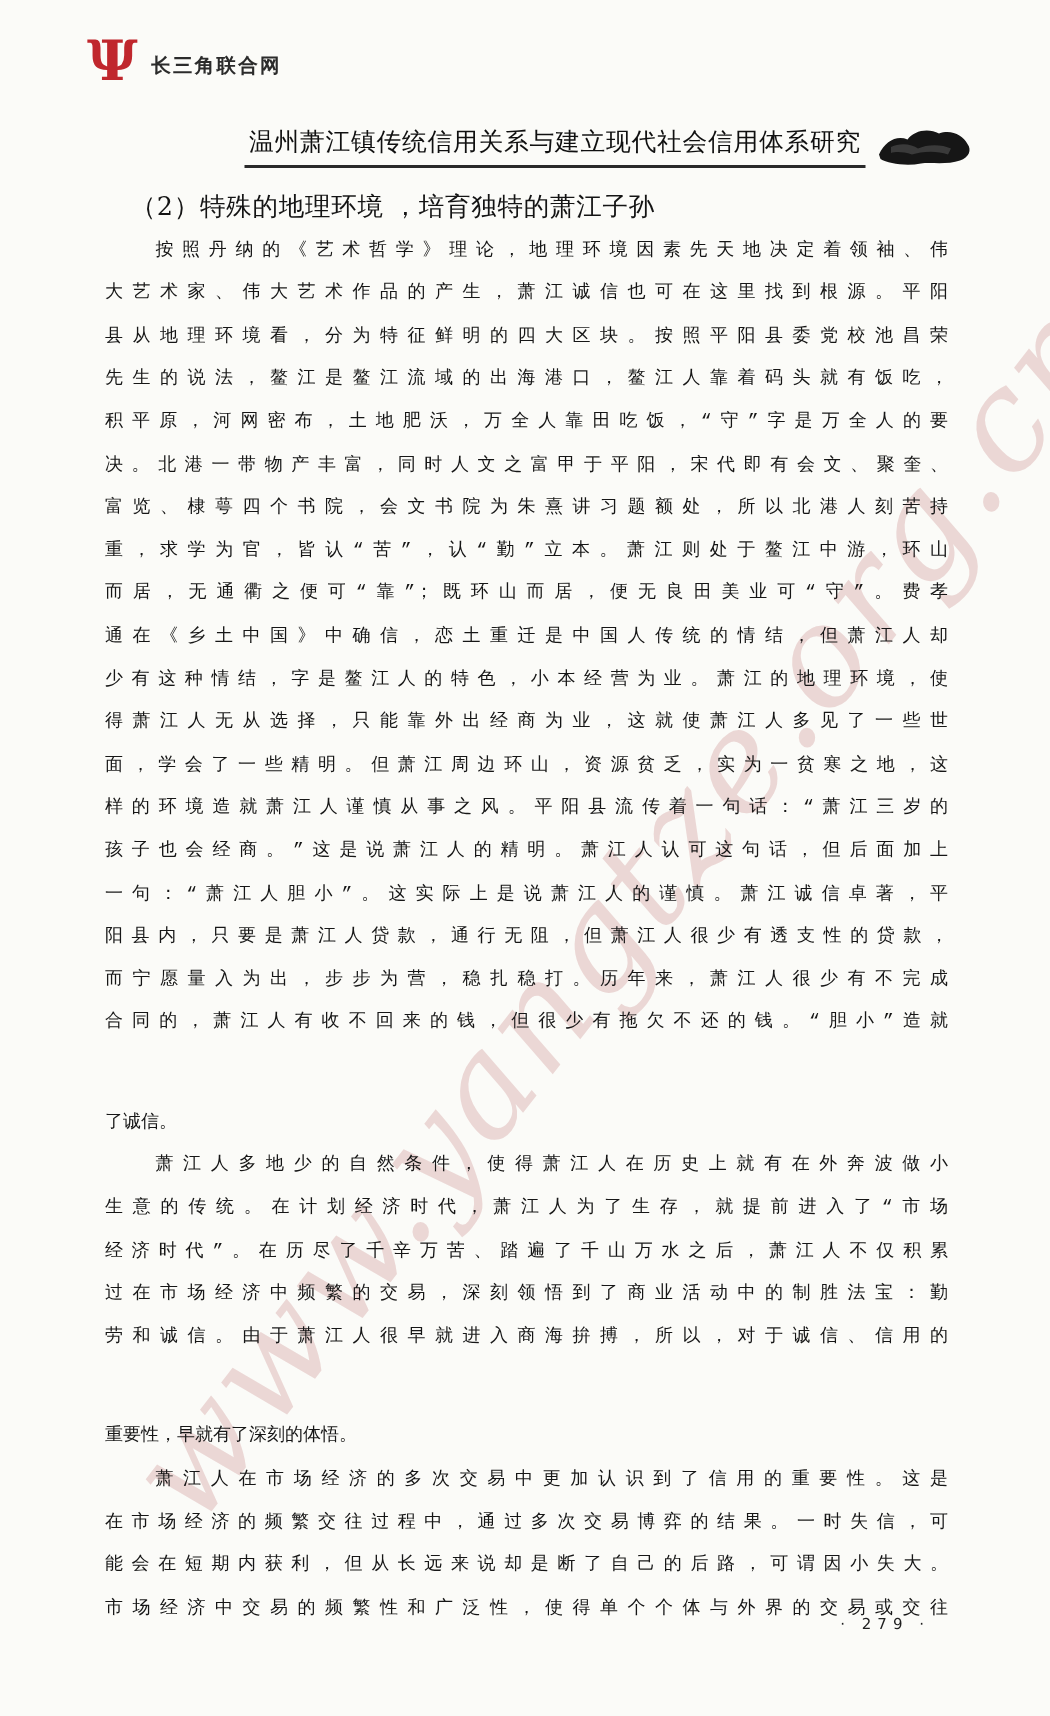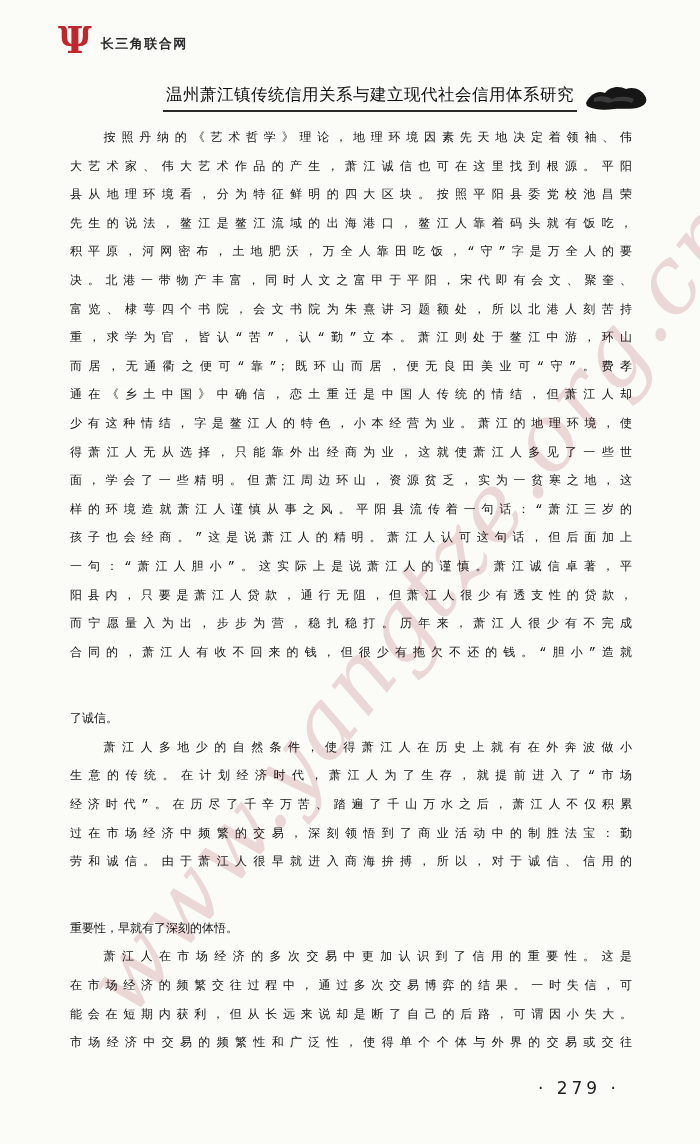--- a/index.html
+++ b/index.html
@@ -28,21 +28,21 @@
   }
   
   .body-text { position:absolute; left:70px; top:124px; width:562px; z-index:2; }
   .heading { font-size:17px; line-height:28.6px; height:28.6px; margin:0; font-weight:400;
              text-indent:17px; color:#141414; letter-spacing:0.5px; }
   .pline { font-size:12px; line-height:28.6px; height:28.6px; color:#161616;
            text-align:justify; text-align-last:justify; overflow:hidden;font-family:Liberation Mono, monospace; }
   .pline.first { text-indent:33.6px; }
   .pline.endline { text-align:left; text-align-last:left;margin-top:38px; }
   
-  .page-number { position:absolute; right:80px; top:1078px; font-size:17px;
+  .page-number { position:absolute; right:80px; top:1078px; font-size:10px;
                  letter-spacing:4px; color:#1f1f1f; font-family:"DejaVu Sans", sans-serif; }
 </style>
 </head>
 <body>
 
 <div class="page">
 
   <div class="logo-row">
     <span class="logo-mark">Ψ</span>
     <span class="logo-text">长三角联合网</span>
@@ -53,20 +53,21 @@
     <svg class="ornament" viewBox="0 0 64 27" xmlns="http://www.w3.org/2000/svg" aria-hidden="true">
       <path fill="#161616" d="M2,19 C6,10 14,6 21,9 C25,3 35,1 42,5 C50,2 58,6 61,12
                C64,16 62,21 56,23 C48,26 36,24 30,25 C20,27 8,25 3,22 Z"></path>
       <path fill="#3a3a3a" d="M10,14 C16,11 24,12 28,15 C34,12 44,12 50,15 L48,19 C40,16 30,17 24,19 C18,17 13,17 10,18 Z"></path>
     </svg>
   </div>
 
   <div class="watermark">www.yangtze.org.cn</div>
 
   <div class="body-text">
+    <h2 class="heading">（2）特殊的地理环境 ，培育独特的萧江子孙</h2>
     <div id="paragraphs">
         <div class="pline first">按照丹纳的《艺术哲学》理论，地理环境因素先天地决定着领袖、伟</div>
         <div class="pline">大艺术家、伟大艺术作品的产生，萧江诚信也可在这里找到根源。平阳</div>
         <div class="pline">县从地理环境看，分为特征鲜明的四大区块。按照平阳县委党校池昌荣</div>
         <div class="pline">先生的说法，鳌江是鳌江流域的出海港口，鳌江人靠着码头就有饭吃，</div>
         <div class="pline">积平原，河网密布，土地肥沃，万全人靠田吃饭，“守”字是万全人的要</div>
         <div class="pline">决。北港一带物产丰富，同时人文之富甲于平阳，宋代即有会文、聚奎、</div>
         <div class="pline">富览、棣萼四个书院，会文书院为朱熹讲习题额处，所以北港人刻苦持</div>
         <div class="pline">重，求学为官，皆认“苦”，认“勤”立本。萧江则处于鳌江中游，环山</div>
         <div class="pline">而居，无通衢之便可“靠”；既环山而居，便无良田美业可“守”。费孝</div>

